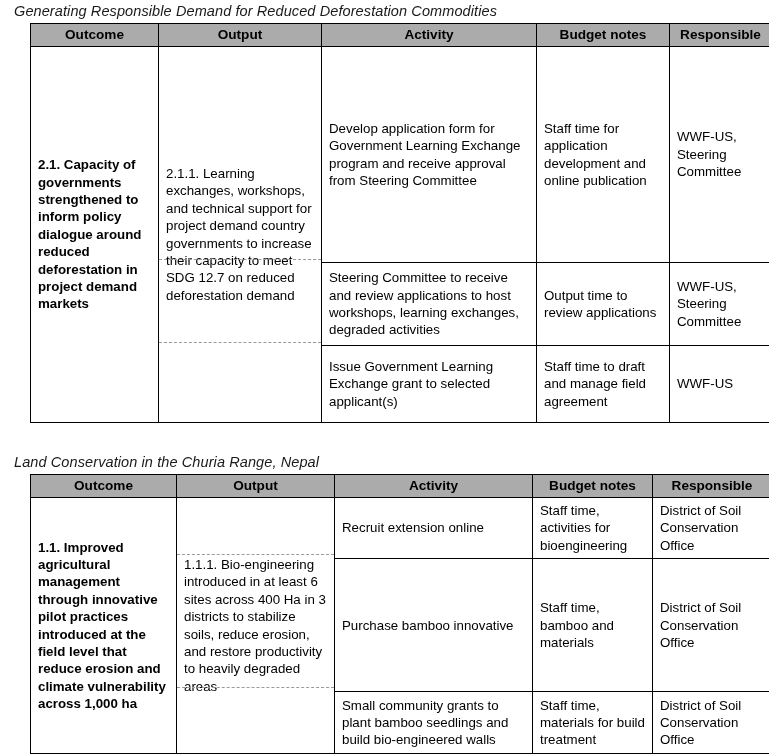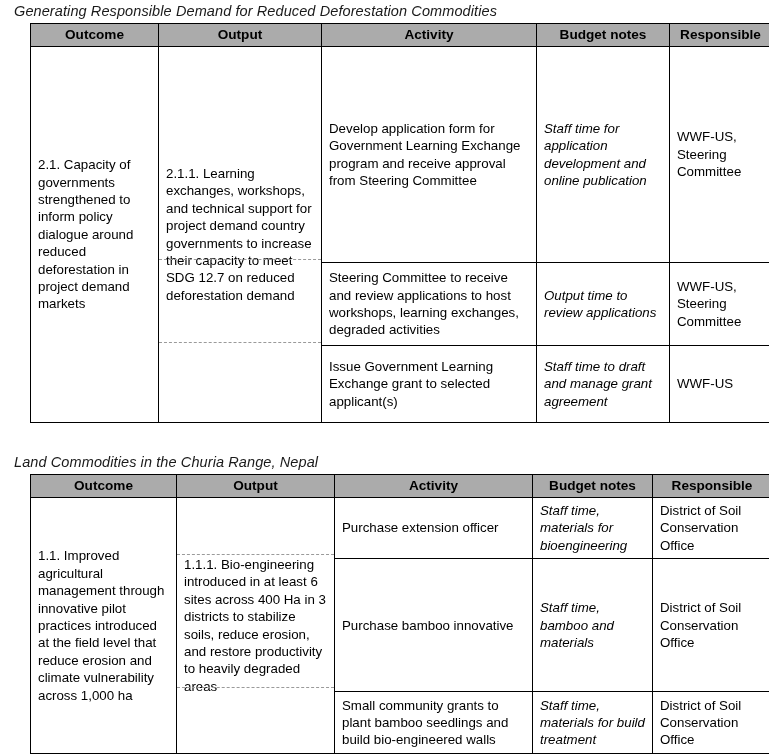--- a/index.html
+++ b/index.html
@@ -54,37 +54,37 @@
     background: #ababab;
     text-align: center;
     font-weight: bold;
     font-size: 13.6px;
     line-height: 16px;
     padding: 3px 4px;
     height: 23px;
     border-color: #000;
   }
   td.outcome {
-    font-weight: normal;
+    font-weight: bold;
     vertical-align: middle;
   }
   td.output {
     vertical-align: top;
     padding-top: 6px;
   }
   
   td.output-dash-host { position: relative; }
   .dash-sep {
     position: absolute;
     left: 0;
     right: 0;
     border-top: 1px dashed #9a9a9a;
   }
   td.act { vertical-align: middle; }
-  td.note { vertical-align: top; padding-top: 5px; font-style: italic; }
+  td.note { vertical-align: top; padding-top: 5px; }
   td.resp { vertical-align: middle; }
 
   .spacer { height: 28px; }
 </style>
 </head>
 <body>
 
 <div class="page">
 
   <div class="section-title">Generating Responsible Demand for Reduced Deforestation Commodities</div>
@@ -118,29 +118,29 @@
         <td class="note">Staff time for application development and online publication</td>
         <td class="resp">WWF-US, Steering Committee</td>
       </tr>
       <tr style="height:83px;">
         <td class="act">Steering Committee to receive and review applications to host workshops, learning exchanges, degraded activities</td>
         <td class="note">Output time to review applications</td>
         <td class="resp">WWF-US, Steering Committee</td>
       </tr>
       <tr style="height:77px;">
         <td class="act">Issue Government Learning Exchange grant to selected applicant(s)</td>
-        <td class="note">Staff time to draft and manage grant agreement</td>
+        <td class="note">Staff time to draft and manage field agreement</td>
         <td class="resp">WWF-US</td>
       </tr>
     </tbody>
   </table>
 
   <div class="spacer"></div>
 
-  <div class="section-title">Land Commodities in the Churia Range, Nepal</div>
+  <div class="section-title">Land Conservation in the Churia Range, Nepal</div>
 
   <table class="lf" style="width:741px;">
     <colgroup>
       <col style="width:146px">
       <col style="width:158px">
       <col style="width:198px">
       <col style="width:120px">
       <col style="width:119px">
     </colgroup>
     <thead>
@@ -153,22 +153,22 @@
       </tr>
     </thead>
     <tbody>
       <tr style="height:58px;">
         <td class="outcome" rowspan="3">1.1. Improved agricultural management through innovative pilot practices introduced at the field level that reduce erosion and climate vulnerability across 1,000 ha</td>
         <td class="output output-dash-host" rowspan="3">
           <span>1.1.1. Bio-engineering introduced in at least 6 sites across 400 Ha in 3 districts to stabilize soils, reduce erosion, and restore productivity to heavily degraded areas</span>
           <span class="dash-sep" style="top:56px;"></span>
           <span class="dash-sep" style="top:189px;"></span>
         </td>
-        <td class="act">Purchase extension officer</td>
-        <td class="note">Staff time, materials for bioengineering</td>
+        <td class="act">Recruit extension online</td>
+        <td class="note">Staff time, activities for bioengineering</td>
         <td class="resp">District of Soil Conservation Office</td>
       </tr>
       <tr style="height:133px;">
         <td class="act">Purchase bamboo innovative</td>
         <td class="note">Staff time, bamboo and materials</td>
         <td class="resp">District of Soil Conservation Office</td>
       </tr>
       <tr style="height:62px;">
         <td class="act">Small community grants to plant bamboo seedlings and build bio-engineered walls</td>
         <td class="note">Staff time, materials for build treatment</td>

